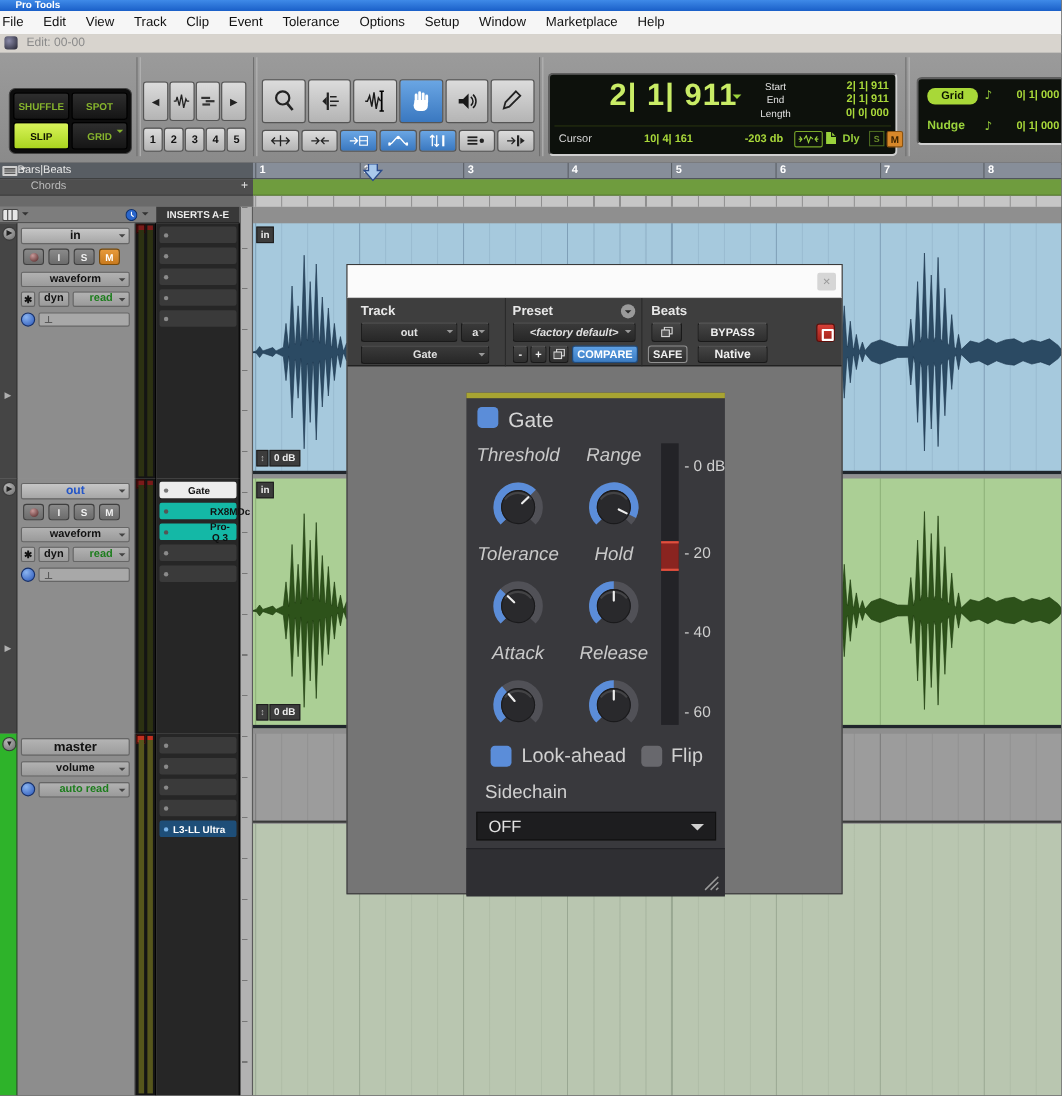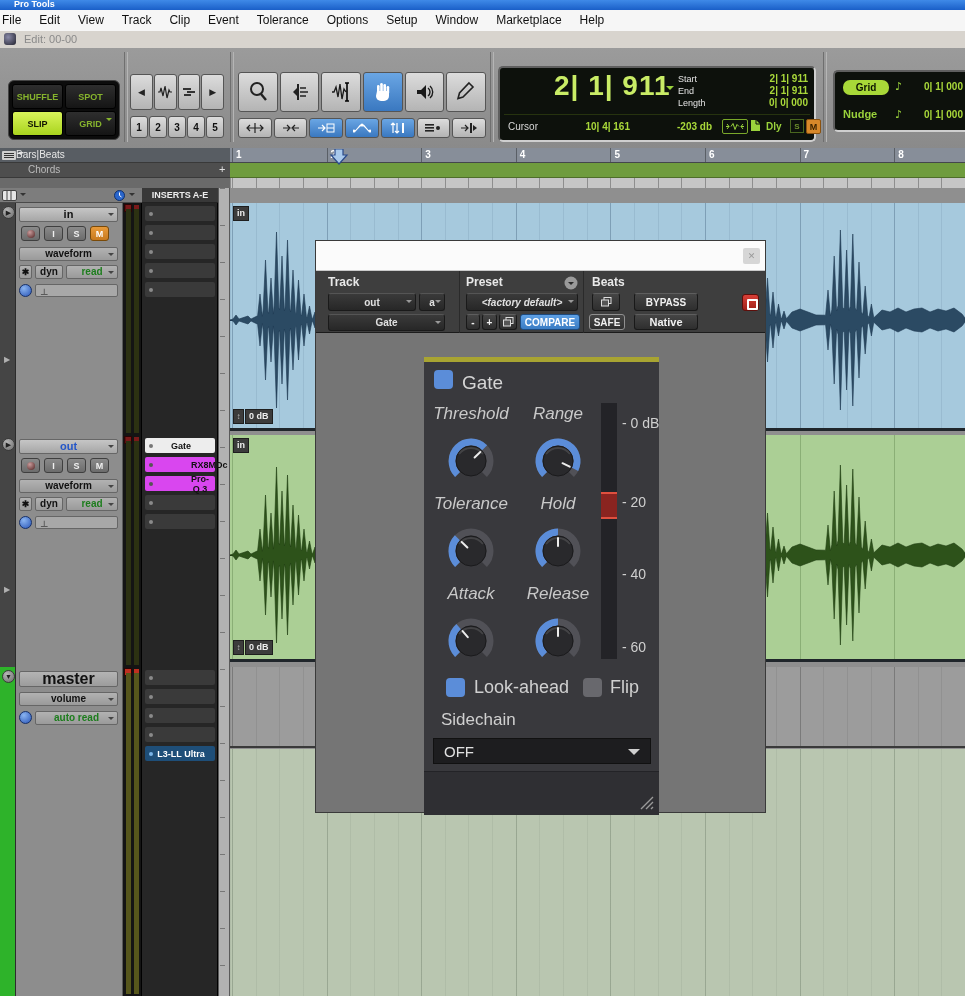--- a/index.html
+++ b/index.html
@@ -36,21 +36,21 @@
   #tools{left:238px;top:24px;width:248px;height:40px;display:flex;gap:2px;}
   #tools .tbtn{flex:1;}
   #smallrow{left:238px;top:70px;width:248px;height:20px;display:flex;gap:2px;}
   #smallrow .tbtn{flex:1;font-size:8px;color:#222;}
   #smallrow .tbtn.blue{color:#fff;}
 
   
   #lcd{left:498px;top:18px;width:318px;height:76px;background:#0d110c;border-radius:5px;border:2px solid;border-color:#5f5f5f #cfcfcf #cfcfcf #5f5f5f;box-sizing:border-box;color:#a9d83a;}
   #lcd .main{position:absolute;left:54px;top:2px;font-size:28px;font-weight:bold;color:#c9ec66;letter-spacing:1px;}
   #lcd .main-dn{position:absolute;left:166px;top:18px;border:4px solid transparent;border-top-color:#9ad23c;}
-  .lcd-lab{position:absolute;width:54px;text-align:left;font-size:9px;color:#e2e2e2;}
+  .lcd-lab{position:absolute;width:54px;text-align:center;font-size:9px;color:#e2e2e2;}
   .lcd-val{position:absolute;width:72px;text-align:right;font-size:10px;font-weight:bold;color:#a9d83a;}
   #lcd .div{position:absolute;left:4px;right:4px;top:46px;height:1px;background:#26330f;}
   #lcd .cursor-lab{position:absolute;left:8px;top:53px;font-size:10px;color:#d8d8d8;}
   #lcd .cursor-val{position:absolute;left:56px;top:53px;width:74px;text-align:right;font-size:10px;font-weight:bold;}
   #lcd .cursor-db{position:absolute;left:160px;top:53px;width:52px;text-align:right;font-size:10px;font-weight:bold;}
   .lcd-badge{position:absolute;top:51px;font-size:8px;display:flex;align-items:center;justify-content:center;}
   #badge-wave{left:222px;width:24px;height:13px;border:1px solid #7aa82a;border-radius:2px;}
   #badge-dly{left:266px;top:53px;font-size:10px;font-weight:bold;color:#9ad23c;position:absolute;}
   #badge-s{left:290px;width:12px;height:12px;border:1px solid #49661f;color:#6d8f2c;font-weight:bold;}
   #badge-m{left:306px;width:13px;height:13px;background:#d8882a;border:1px solid #8a5210;border-radius:2px;color:#3a2200;font-weight:bold;font-size:9px;}
@@ -126,21 +126,21 @@
     background-color:#20240e;}
   .mbar.b1{left:3px;}.mbar.b2{left:11px;}
   .meterstrip.bright .mbar{background:linear-gradient(180deg,#c03020 0 4px,#56561c 4px 100%);}
   .clipled{position:absolute;left:1px;top:1px;width:6px;height:6px;background:#5a0f0f;border:1px solid #2a0505;}
   .inscol{position:absolute;left:142px;top:0;width:76px;height:100%;background:#262626;border-right:1px solid #000;box-sizing:border-box;}
   .slot{position:absolute;left:3px;width:70px;height:15px;background:#3a3a3a;border-radius:2px;display:flex;align-items:center;}
   .slot .slot-dot{width:4px;height:4px;border-radius:50%;background:#8a8a8a;margin-left:4px;flex:none;}
   .slot .slot-txt{flex:1;text-align:center;font-size:9px;font-weight:bold;color:#ddd;padding-right:6px;}
   .slot.open{background:#ededed;}   .slot.open .slot-txt{color:#111;}
   .slot.open .slot-dot{background:#777;}
-  .slot.filled{background:#d946ef;gap:38px;} .slot.filled .slot-txt{color:#111;}
+  .slot.filled{background:#14b8a6;gap:38px;} .slot.filled .slot-txt{color:#111;}
   .slot.filled .slot-dot{background:#555;}
   .slot.highlight{background:#1e4e78;} .slot.highlight .slot-txt{color:#fff;}
   .slot.highlight .slot-dot{background:#7ab4e8;}
 
   
   #plugwin{left:315px;top:240px;width:451px;height:573px;background:#757575;border:1px solid #3a3a3a;box-sizing:border-box;z-index:50;}
   #plug-title{position:absolute;left:0;top:0;width:100%;height:30px;background:#fbfbfb;border-bottom:1px solid #cacaca;box-sizing:border-box;}
   #plug-close{position:absolute;right:5px;top:7px;width:17px;height:16px;background:#d6d6d6;border-radius:2px;color:#9a9a9a;font-size:9px;text-align:center;line-height:16px;}
   #plug-header{position:absolute;left:0;top:30px;width:100%;height:62px;background:#3e3e3e;border-bottom:1px solid #1c1c1c;box-sizing:border-box;}
   .ph-lab{position:absolute;font-size:12px;font-weight:bold;color:#e8e8e8;}
@@ -551,21 +551,21 @@
           <span class="slot-txt"></span>
         </div>
       </div>
   </div>
 
   <div class="hdr" style="top:667px;height:329px">
     <div class="lstrip green">
       <div class="expand">▼</div>
     </div>
     <div class="panel">
-      <div class="namebar" style="height:16px;font-size:16px;line-height:14px;background:linear-gradient(#b4b4b4,#9c9c9c)"><span>master</span></div>
+      <div class="namebar" style="height:16px;font-size:12px;line-height:14px;background:linear-gradient(#b4b4b4,#9c9c9c)"><span>master</span></div>
       <div class="hdd" style="left:3px;top:25px;width:99px;height:14px;line-height:12px"><span>volume</span><span class="dn" style="top:5px"></span></div>
       <div class="bluedot" style="left:3px;top:44px"></div>
       <div class="hdd autoread" style="left:19px;top:44px;width:83px;height:14px;line-height:12px"><span>auto read</span><span class="dn" style="top:5px"></span></div>
     </div>
     <div class="meterstrip bright">
       <div class="clipled" style="background:#c03020"></div>
       <div class="mbar b1"></div>
       <div class="mbar b2"></div>
     </div>
     <div class="inscol" id="ins-2">

